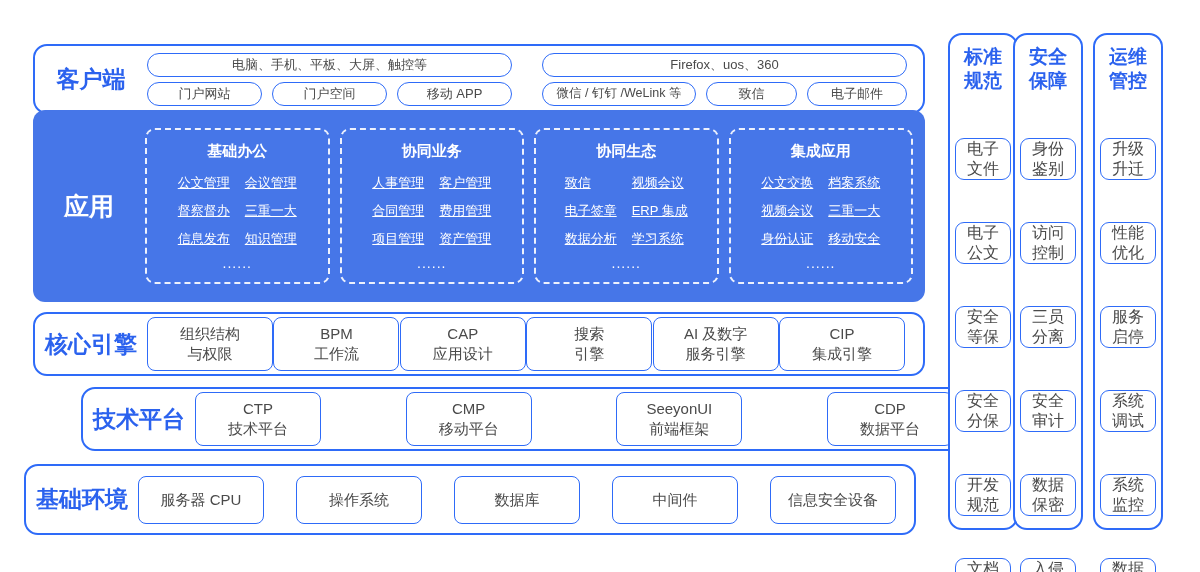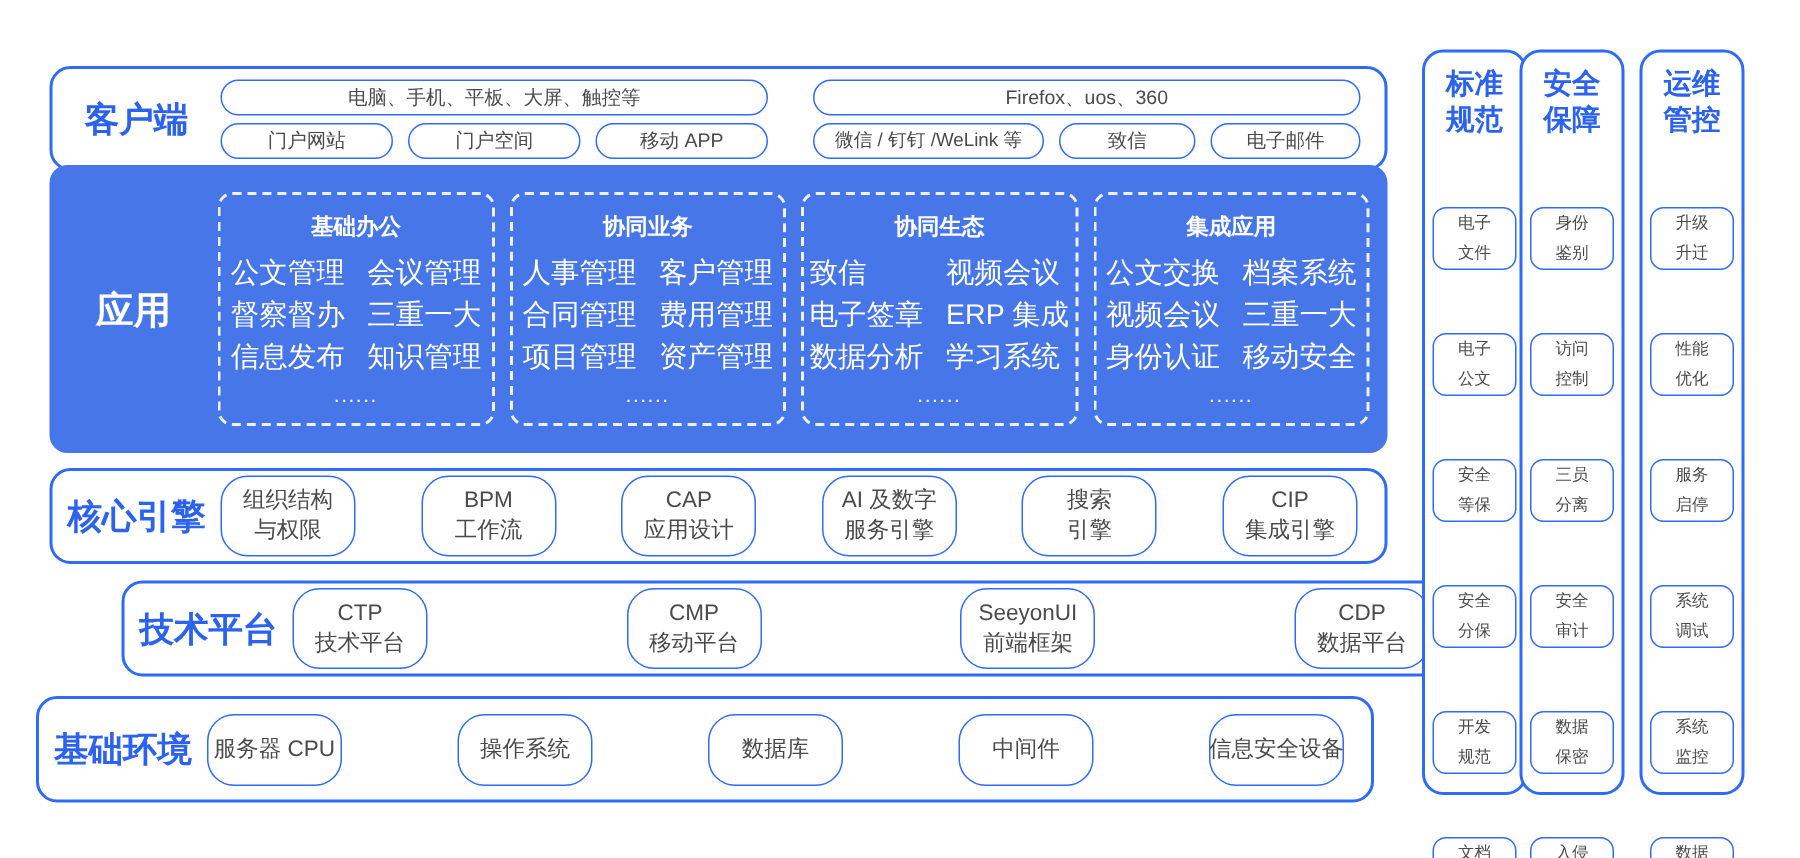--- a/index.html
+++ b/index.html
@@ -23,36 +23,36 @@
   .pill-row{display:flex;gap:10px;}
   .pill-row .pill{flex:1;min-width:0;}
   .client-group.channels .pill-row .pill:first-child{flex:1.6;font-size:12.5px;}
   .client-group.channels .pill-row .pill:nth-child(2){flex:0.9;}
   
   .app-box{position:absolute;left:33px;top:110px;width:892px;height:192px;background:var(--app-fill);border-radius:12px;box-sizing:border-box;display:flex;align-items:center;}
   .app-label{width:112px;text-align:center;font-weight:bold;font-size:25px;color:#fff;flex:0 0 auto;}
   .app-groups{flex:1;display:flex;gap:10px;padding-right:12px;}
   .app-group{flex:1;height:156px;border:2px dashed rgba(255,255,255,.9);border-radius:10px;box-sizing:border-box;color:#fff;display:flex;flex-direction:column;align-items:center;padding-top:10px;min-width:0;}
   .app-group-title{font-size:15px;font-weight:bold;margin:2px 0 10px;}
-  .app-grid{display:grid;grid-template-columns:auto auto;column-gap:15px;row-gap:4px;justify-items:start;font-size:19px;line-height:24px;white-space:nowrap;}
+  .app-grid{display:grid;grid-template-columns:auto auto;column-gap:15px;row-gap:4px;justify-items:start;font-size:13px;line-height:24px;white-space:nowrap;text-decoration:underline;}
   .app-more{margin-top:4px;font-size:14px;letter-spacing:1px;}
   
   .engine{left:33px;top:312px;width:892px;height:64px;}
   .tech{left:33px;top:387px;width:892px;height:64px;margin-left:48px;}
   .base{left:24px;top:464px;width:892px;height:71px;}
   .layer-pills{flex:1;display:flex;justify-content:space-between;padding-right:18px;align-items:center;}
-  .lpill{border:1.5px solid var(--accent);border-radius:18px;width:90px;height:54px;display:flex;flex-direction:column;align-items:center;justify-content:center;font-size:15px;line-height:20px;color:var(--pill-text);box-sizing:border-box;white-space:nowrap;}
+  .lpill{border:1.5px solid var(--accent);border-radius:8px;width:126px;height:54px;display:flex;flex-direction:column;align-items:center;justify-content:center;font-size:15px;line-height:20px;color:var(--pill-text);box-sizing:border-box;white-space:nowrap;}
   .base .lpill{height:48px;}
   
   .side-col{position:absolute;top:33px;width:70px;height:497px;border:2.5px solid var(--accent);border-radius:14px;box-sizing:border-box;padding:8px 5px 6px;display:flex;flex-direction:column;background:#fff;}
   .side-col.c0{left:948px;} .side-col.c1{left:1013px;} .side-col.c2{left:1093px;}
   .side-title{text-align:center;font-weight:bold;font-size:19px;line-height:24px;color:var(--label);margin:2px 0 8px;}
   .side-title span{display:block;}
   .side-pills{flex:1;display:flex;flex-direction:column;gap:5px;}
-  .spill{flex:1;border:1.5px solid var(--accent);border-radius:9px;display:flex;flex-direction:column;align-items:center;justify-content:center;font-size:11px;line-height:20px;color:var(--pill-text);box-sizing:border-box;margin-top:37px;}
+  .spill{flex:1;border:1.5px solid var(--accent);border-radius:9px;display:flex;flex-direction:column;align-items:center;justify-content:center;font-size:16px;line-height:20px;color:var(--pill-text);box-sizing:border-box;margin-top:37px;}
   .spill span{display:block;}
 </style>
 </head>
 <body>
 
 <div class="page">
 
   <div class="box client">
     <div class="layer-label">客户端</div>
     <div class="client-groups">
@@ -154,26 +154,26 @@
         </div>
         <div class="lpill">
           <span>BPM</span>
           <span>工作流</span>
         </div>
         <div class="lpill">
           <span>CAP</span>
           <span>应用设计</span>
         </div>
         <div class="lpill">
+          <span>搜索</span>
+          <span>引擎</span>
+        </div>
+        <div class="lpill">
           <span>AI 及数字</span>
           <span>服务引擎</span>
-        </div>
-        <div class="lpill">
-          <span>搜索</span>
-          <span>引擎</span>
         </div>
         <div class="lpill">
           <span>CIP</span>
           <span>集成引擎</span>
         </div>
       </div>
   </div>
 
   <div class="box tech">
     <div class="layer-label">技术平台</div>

